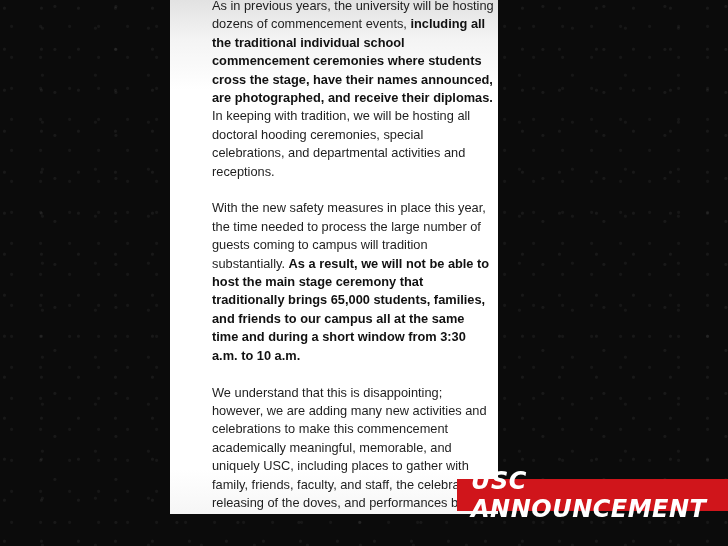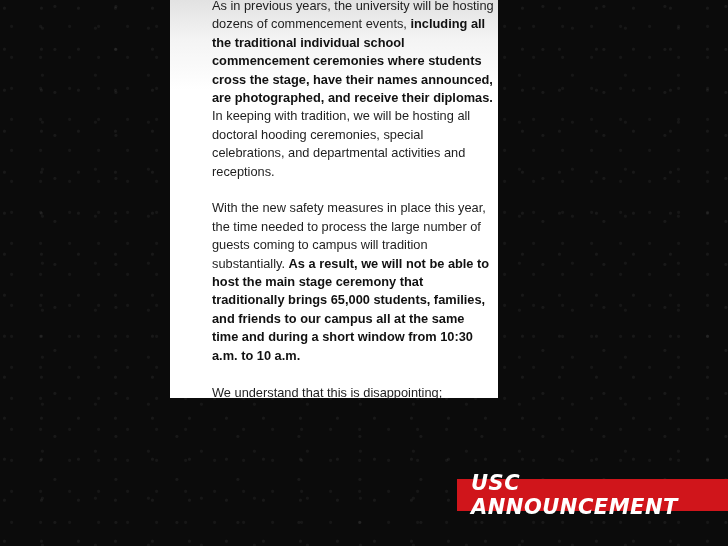--- a/index.html
+++ b/index.html
@@ -8,48 +8,48 @@
     background:#0b0b0b;
     background-image:
       radial-gradient(circle at 12% 20%, rgba(255,255,255,0.06) 0 1px, transparent 2px),
       radial-gradient(circle at 80% 60%, rgba(255,255,255,0.05) 0 1px, transparent 2px),
       radial-gradient(circle at 40% 85%, rgba(255,255,255,0.05) 0 1px, transparent 2px),
       radial-gradient(circle at 90% 15%, rgba(255,255,255,0.06) 0 1px, transparent 2px);
     background-size: 37px 41px, 53px 47px, 29px 31px, 61px 43px;
     font-family:"Liberation Sans", sans-serif;
   }
   .doc {
-    position:absolute; left:170px; top:0; width:328px; height:398px;
+    position:absolute; left:170px; top:0; width:328px; height:514px;
     background:linear-gradient(to bottom, #e2e2e2 0px, #f4f4f4 40px, #ffffff 90px, #ffffff 470px, #efefef 546px);
     overflow:hidden;
     text-decoration:underline;
   }
   .doc-text {
     position:absolute; left:42px; top:-3px; width:282px;
     font-size:12.8px; line-height:18.4px; color:#1e1e1e;
   }
   .doc-text p { margin:0 0 18.4px 0; }
   .doc-text b { font-weight:bold; color:#111; }
   .banner {
     position:absolute; left:457px; top:479px; width:271px; height:32px;
     background:#d0151b;
     display:flex; align-items:center; padding-left:14px; box-sizing:border-box;
   }
   .banner-text {
     color:#ffffff; font-weight:bold; font-style:italic;
-    font-size:21px; letter-spacing:0.5px;
+    font-size:24px; letter-spacing:0.5px;
     font-family:"DejaVu Sans", sans-serif;
   }
 </style>
 </head>
 <body>
 
 <div class="doc">
   <div class="doc-text">
     <p><span>As in previous years, the university will be hosting dozens of commencement events, </span><b>including all the traditional individual school commencement ceremonies where students cross the stage, have their names announced, are photographed, and receive their diplomas.</b><span> In keeping with tradition, we will be hosting all doctoral hooding ceremonies, special celebrations, and departmental activities and receptions.</span></p>
-    <p><span>With the new safety measures in place this year, the time needed to process the large number of guests coming to campus will tradition substantially. </span><b>As a result, we will not be able to host the main stage ceremony that traditionally brings 65,000 students, families, and friends to our campus all at the same time and during a short window from 10:30 a.m. to 10 a.m.</b></p>
+    <p><span>With the new safety measures in place this year, the time needed to process the large number of guests coming to campus will tradition substantially. </span><b>As a result, we will not be able to host the main stage ceremony that traditionally brings 65,000 students, families, and friends to our campus all at the same time and during a short window from 3:30 a.m. to 10 a.m.</b></p>
     <p><span>We understand that this is disappointing; however, we are adding many new activities and celebrations to make this commencement academically meaningful, memorable, and uniquely USC, including places to gather with family, friends, faculty, and staff, the celebratory releasing of the doves, and performances by the Trojan</span></p>
   </div>
 </div>
 
 <div class="banner">
   <span class="banner-text">USC ANNOUNCEMENT</span>
 </div>
 
 </body></html>

